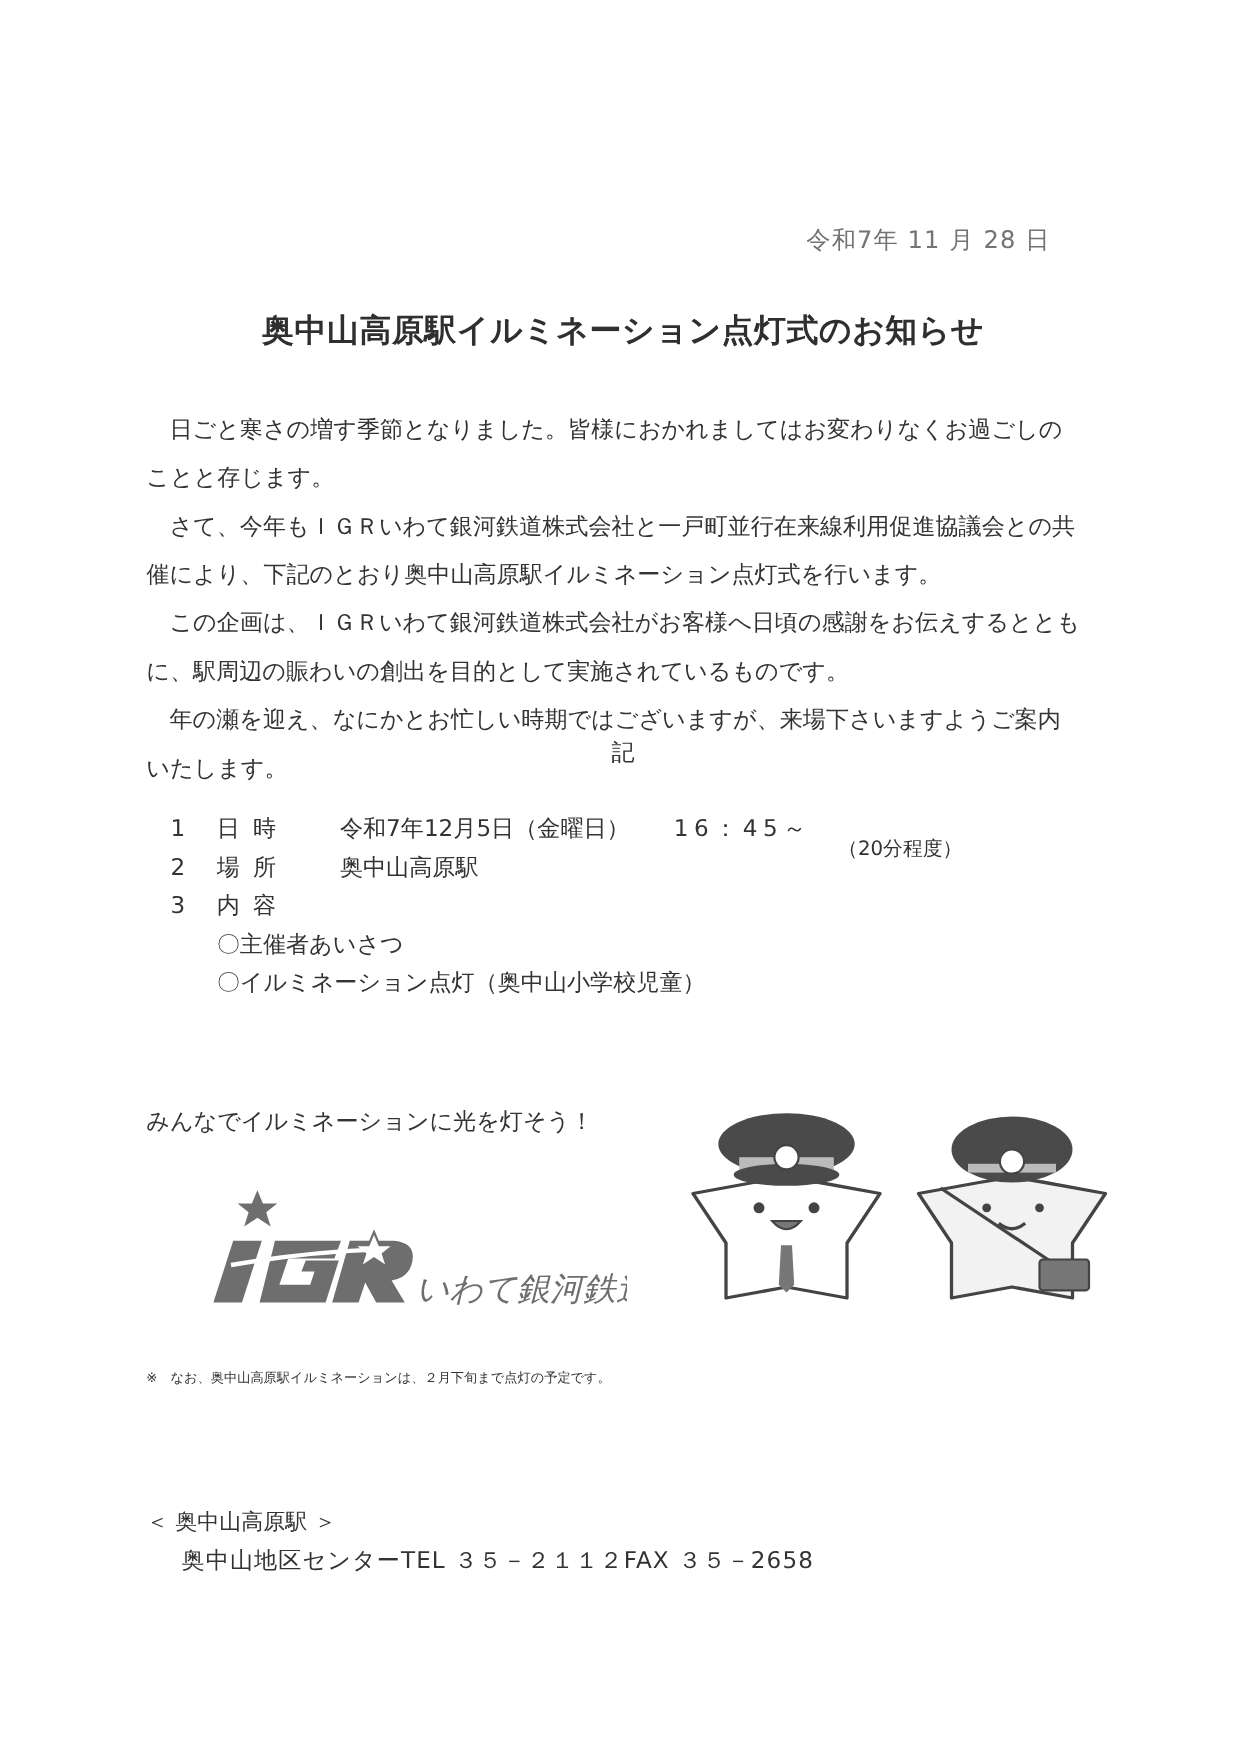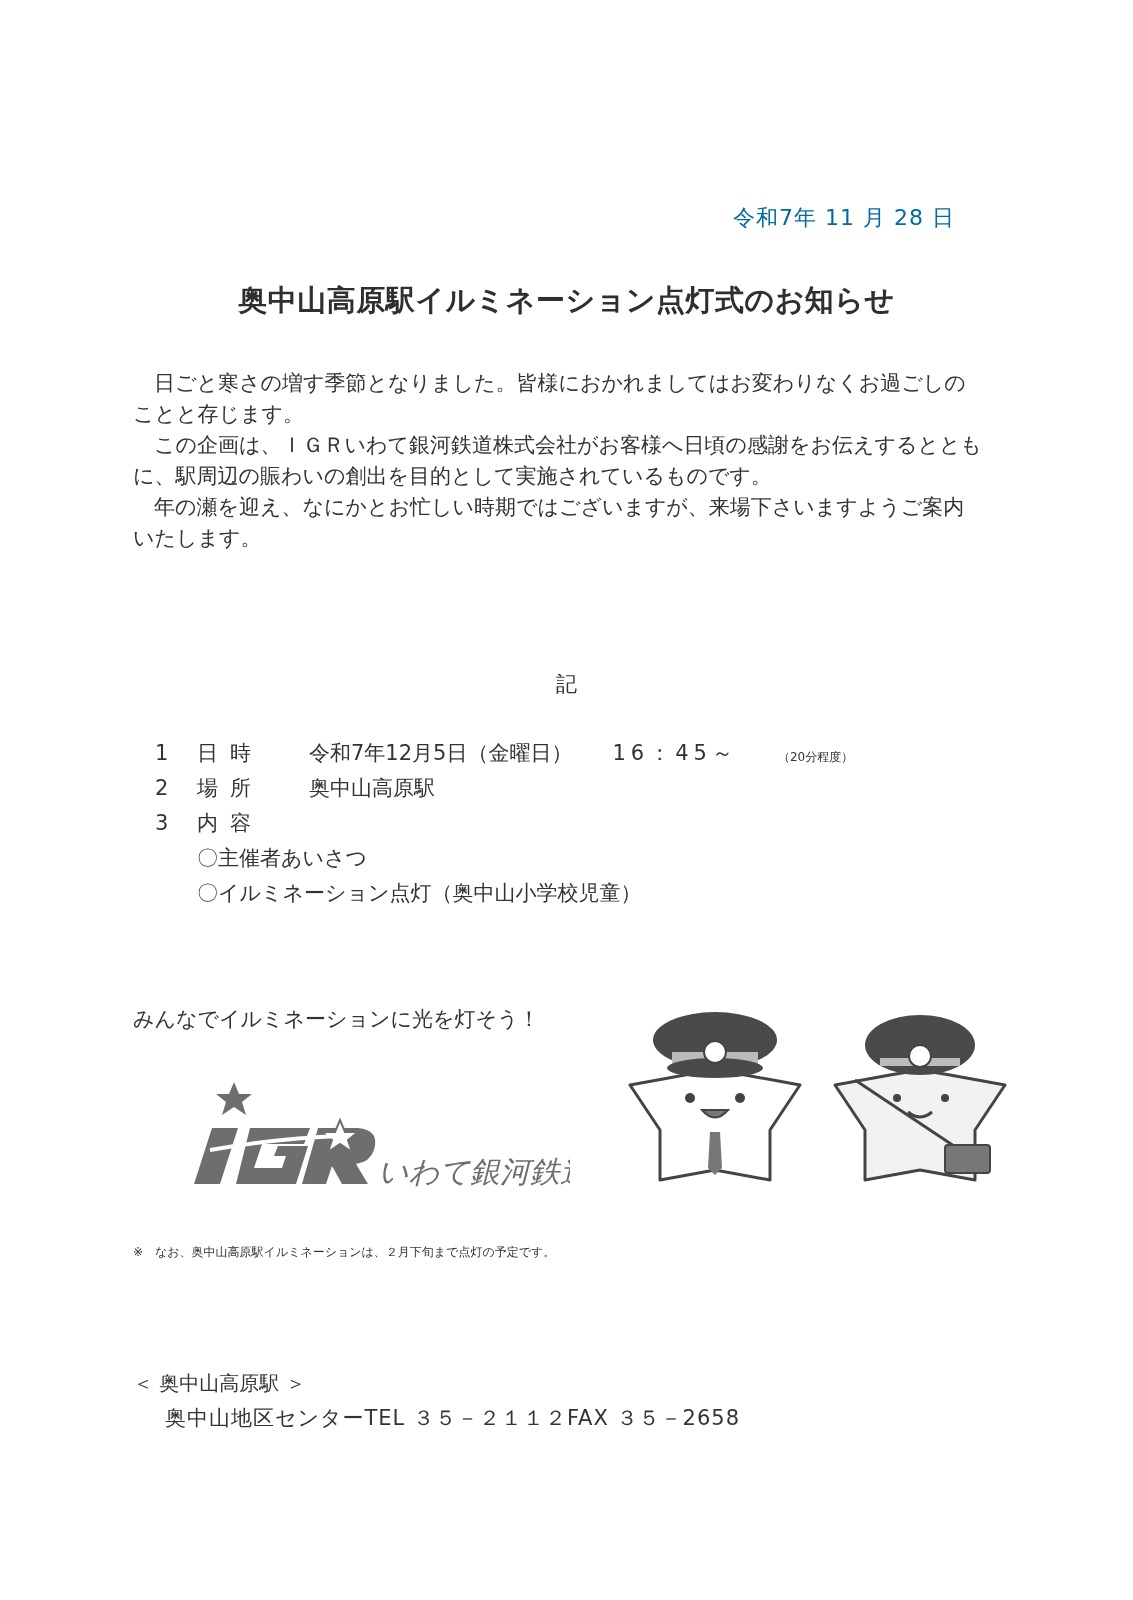--- a/index.html
+++ b/index.html
@@ -1,47 +1,48 @@
 <!DOCTYPE html>
 <html><head>
 <meta charset="utf-8">
 <style>
   html, body { margin:0; padding:0; background:#ffffff; }
   body { width:1133px; height:1600px; position:relative; overflow:hidden;
          font-family:"DejaVu Sans", "Liberation Sans", sans-serif; color:#333333; }
   .abs { position:absolute; }
-  .date { right:178px; top:203px; font-size:22px; letter-spacing:1px; color:#0369a1; }
+  .date { right:178px; top:203px; font-size:22px; letter-spacing:1px; color:#737373; }
   .title { left:0; width:1133px; top:281px; text-align:center; font-size:29px; font-weight:bold;
            color:#2f2f2f; letter-spacing:0.5px; }
-  .body-text { left:133px; top:368px; width:850px; font-size:21px; line-height:31px; color:#333; }
+  .body-text { left:133px; top:368px; width:850px; font-size:21px; line-height:44px; color:#333; }
   .body-text p { margin:0; text-indent:21px; }
   .ki { left:0; width:1133px; top:670px; text-align:center; font-size:21px; }
   .items { left:155px; top:736px; font-size:21px; line-height:35px; }
   .row { display:flex; white-space:nowrap; }
   .num { width:42px; }
   .label { width:112px; letter-spacing:12px; }
-  .small { font-size:12px; margin-left:40px; position:relative; top:4px; }
+  .small { font-size:18px; margin-left:24px; position:relative; top:18px; }
   .time { margin-left:40px; letter-spacing:5px; }
   .bullet { padding-left:42px; }
   .slogan { left:133px; top:1005px; font-size:21px; }
   .logo { left:190px; top:1080px; width:380px; height:110px; }
   .chars { left:590px; top:1000px; width:430px; height:200px; }
   .note { left:133px; top:1244px; font-size:12px; }
   .contact-h { left:133px; top:1370px; font-size:20px; }
   .contact { left:165px; top:1404px; font-size:21px; letter-spacing:1px; }
   .contact span + span { }
 </style>
 </head>
 <body>
 
 <div class="abs date">令和7年 11 月 28 日</div>
 <div class="abs title">奥中山高原駅イルミネーション点灯式のお知らせ</div>
 
 <div class="abs body-text">
   <p>日ごと寒さの増す季節となりました。皆様におかれましてはお変わりなくお過ごしのことと存じます。</p>
+  <p>さて、今年もＩＧＲいわて銀河鉄道株式会社と一戸町並行在来線利用促進協議会との共催により、下記のとおり奥中山高原駅イルミネーション点灯式を行います。</p>
   <p>この企画は、ＩＧＲいわて銀河鉄道株式会社がお客様へ日頃の感謝をお伝えするとともに、駅周辺の賑わいの創出を目的として実施されているものです。</p>
   <p>年の瀬を迎え、なにかとお忙しい時期ではございますが、来場下さいますようご案内いたします。</p>
 </div>
 
 <div class="abs ki">記</div>
 
 <div class="abs items">
   <div class="row">
     <span class="num">1</span>
     <span class="label">日時</span>

